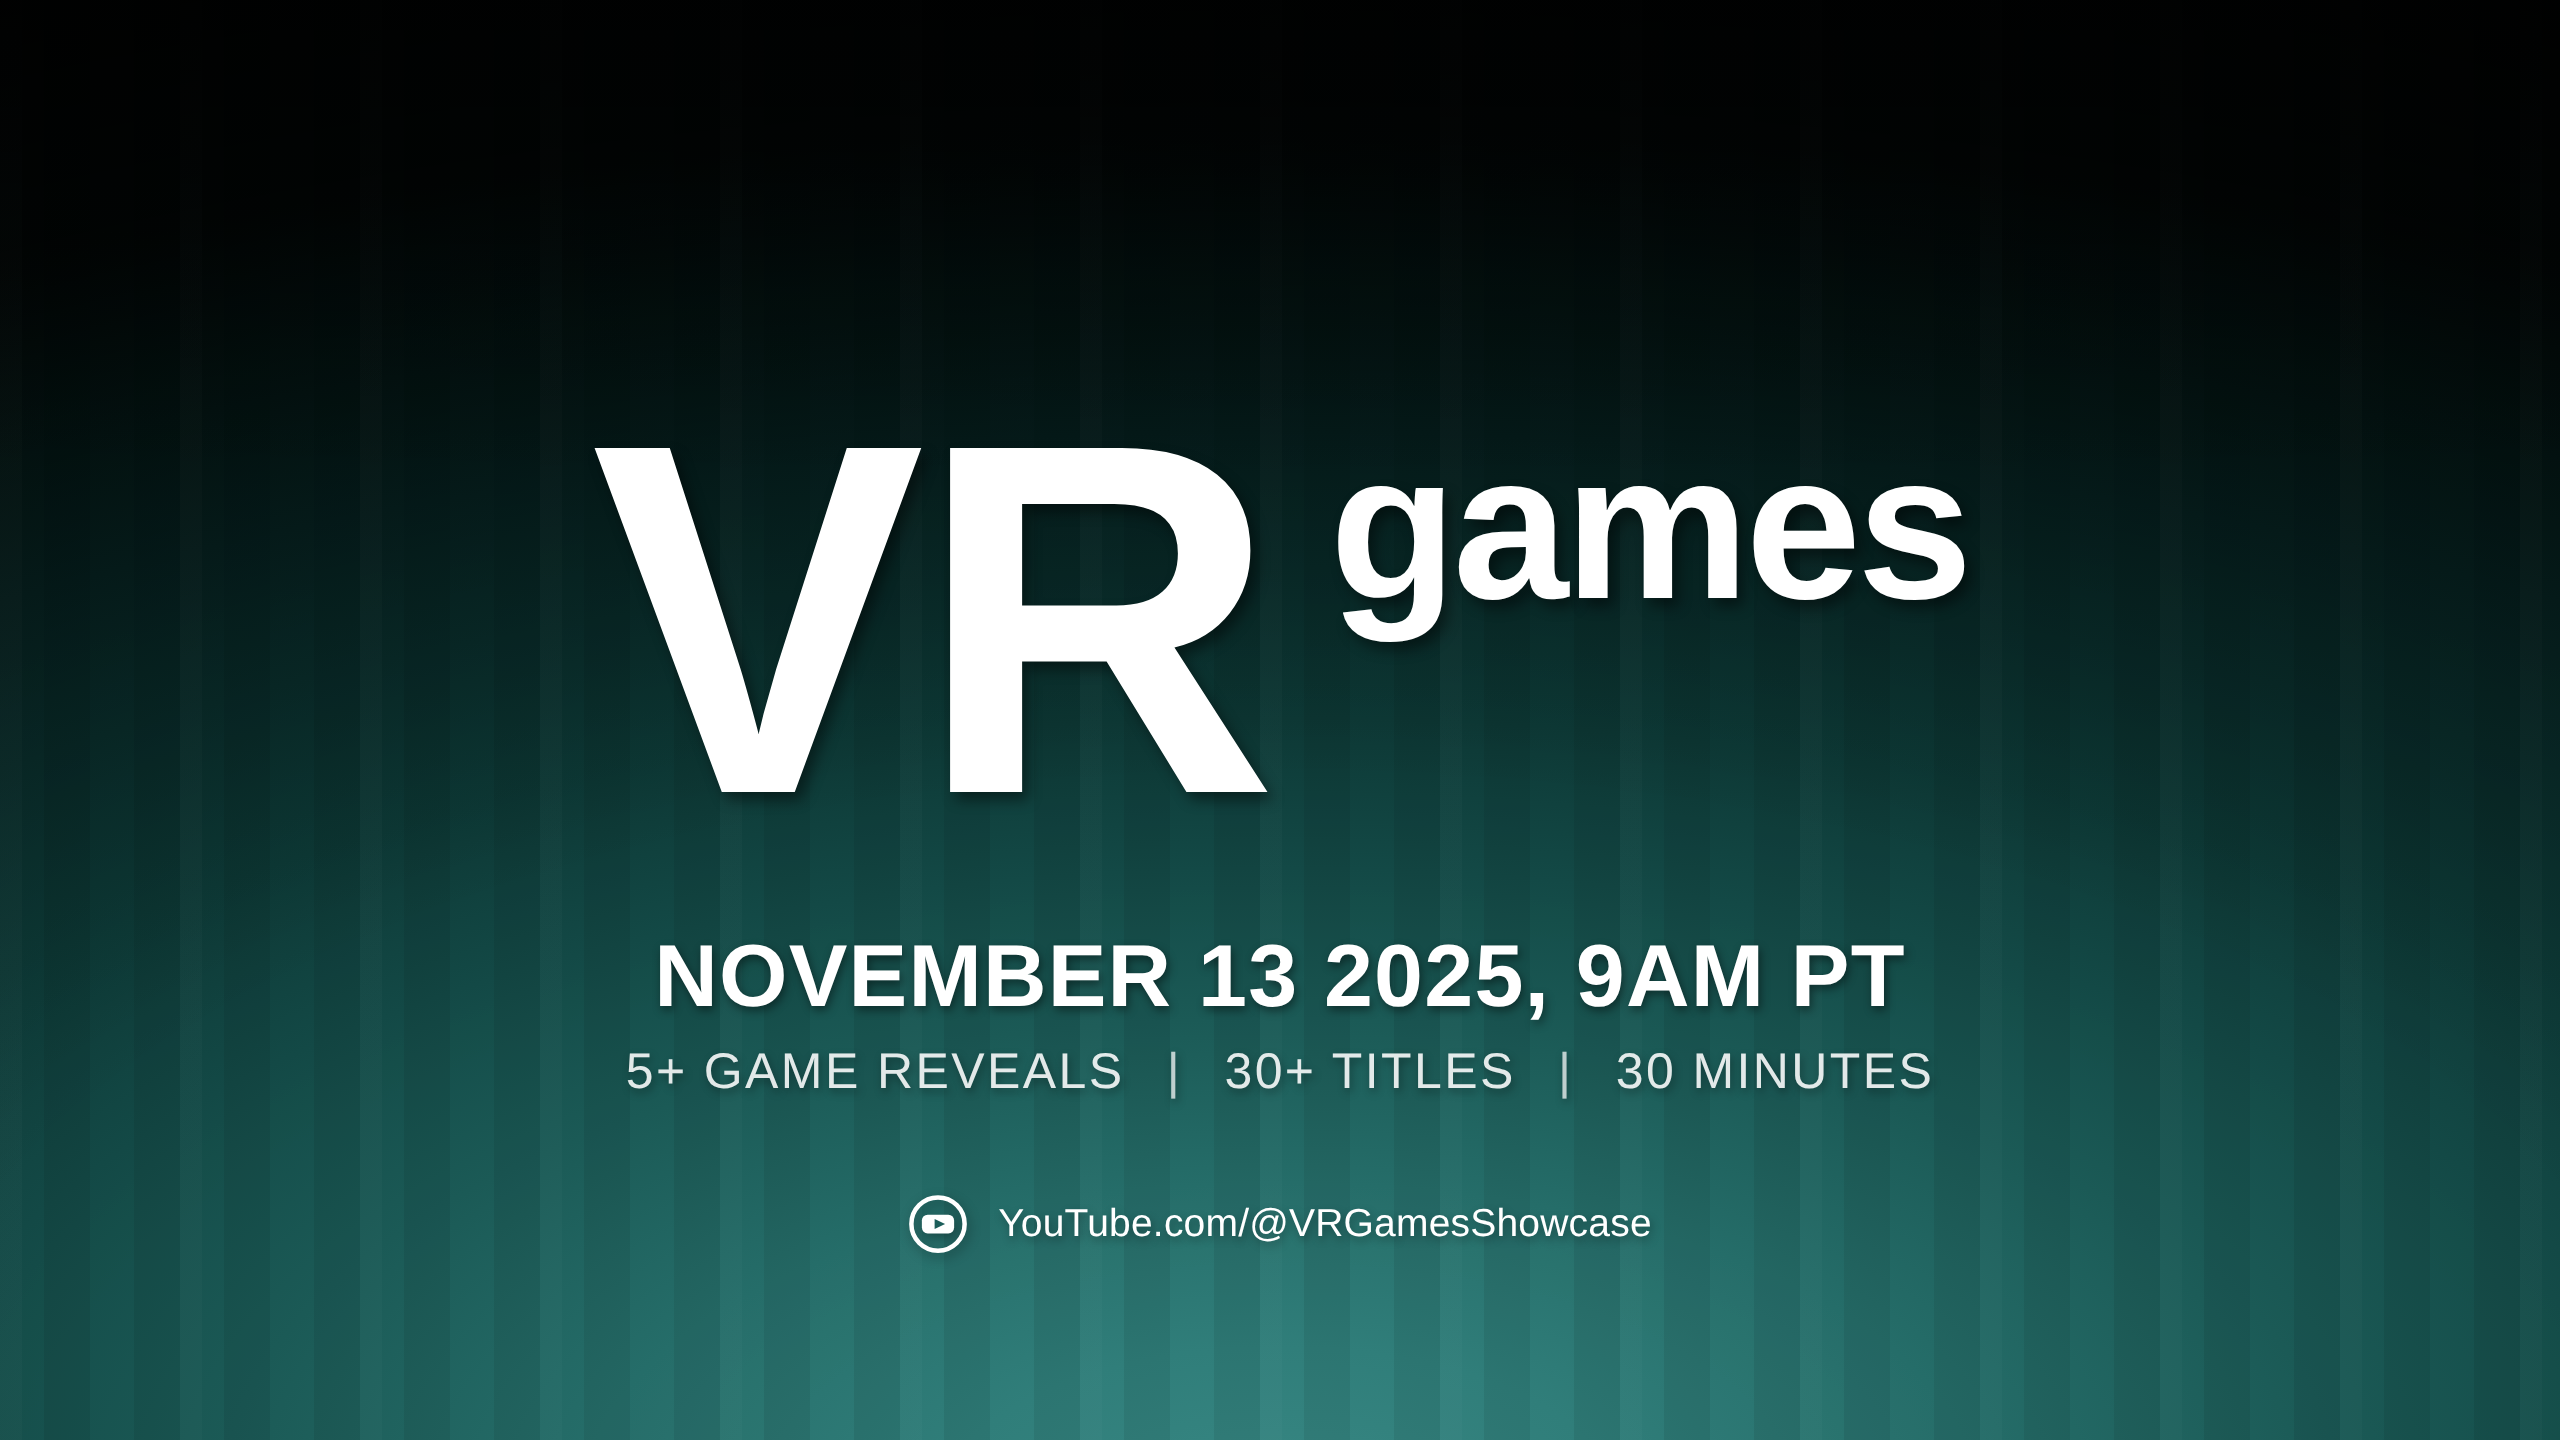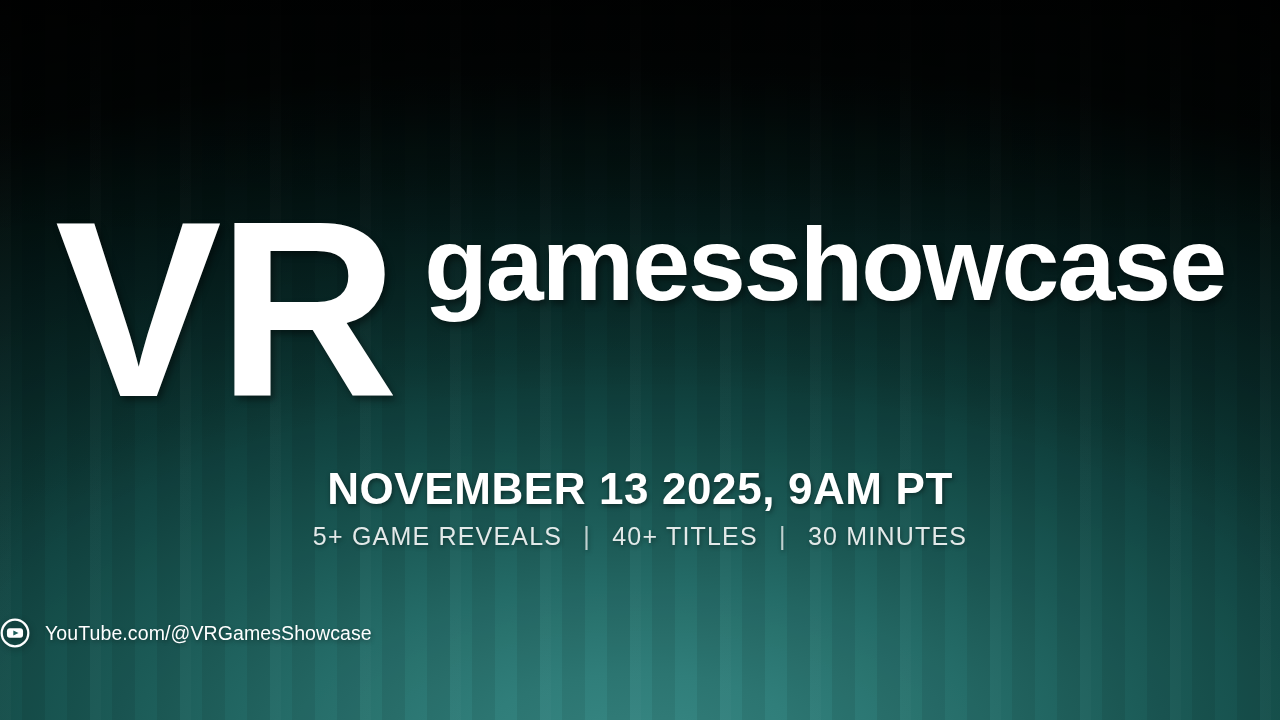--- a/index.html
+++ b/index.html
@@ -144,22 +144,23 @@
     display: inline-block;
     padding: 0 13px;
     color: rgba(255,255,255,0.72);
     font-weight: 300;
   }
 
   .footer-row {
     position: absolute;
     left: 0;
     right: 0;
-    top: 618px;
+    top: 597px;
     display: flex;
+    justify-content: center;
     align-items: center;
     gap: 15px;
   }
   .yt-icon {
     width: 30px;
     height: 30px;
     display: block;
     filter: drop-shadow(1px 2px 3px rgba(0,0,0,0.35));
   }
   .footer-text {
@@ -180,30 +181,29 @@
   <div class="bg-stripes2"></div>
   <div class="bg-vignette"></div>
   <div class="bg-topdark"></div>
 
   <div class="content">
 
     <div class="logo-row">
       <div class="logo-vr">VR</div>
       <div class="logo-stack">
         <div class="logo-line">games</div>
-        <div class="logo-line">showcase</div>
       </div>
     </div>
 
     <div class="date-line">NOVEMBER 13 2025, 9AM PT</div>
 
     <div class="stats-line">
       <span>5+ GAME REVEALS</span>
       <span class="stats-sep">|</span>
-      <span>40+ TITLES</span>
+      <span>30+ TITLES</span>
       <span class="stats-sep">|</span>
       <span>30 MINUTES</span>
     </div>
 
     <div class="footer-row">
       <span>
         <svg class="yt-icon" viewBox="0 0 32 32" xmlns="http://www.w3.org/2000/svg">
           <circle cx="16" cy="16" r="14.2" fill="none" stroke="#ffffff" stroke-width="2.4"></circle>
           <rect x="7.4" y="11.0" width="17.2" height="10.0" rx="3.1" ry="3.1" fill="#ffffff"></rect>
           <path d="M14.2 13.3 L19.8 16.0 L14.2 18.7 Z" fill="#1c5e5a"></path>

